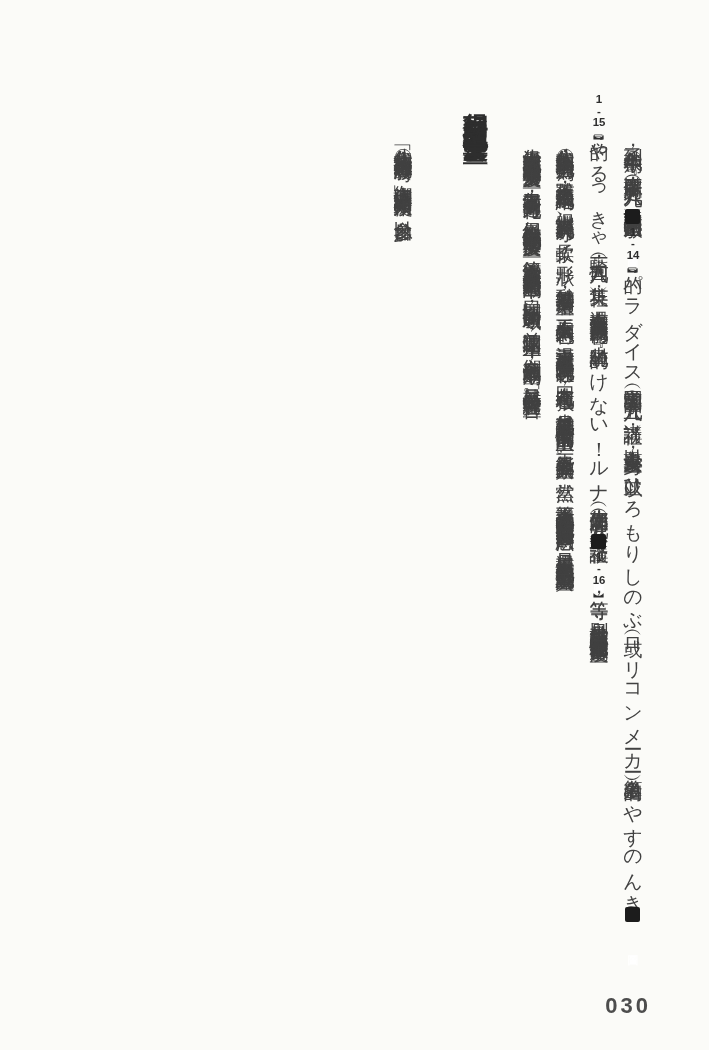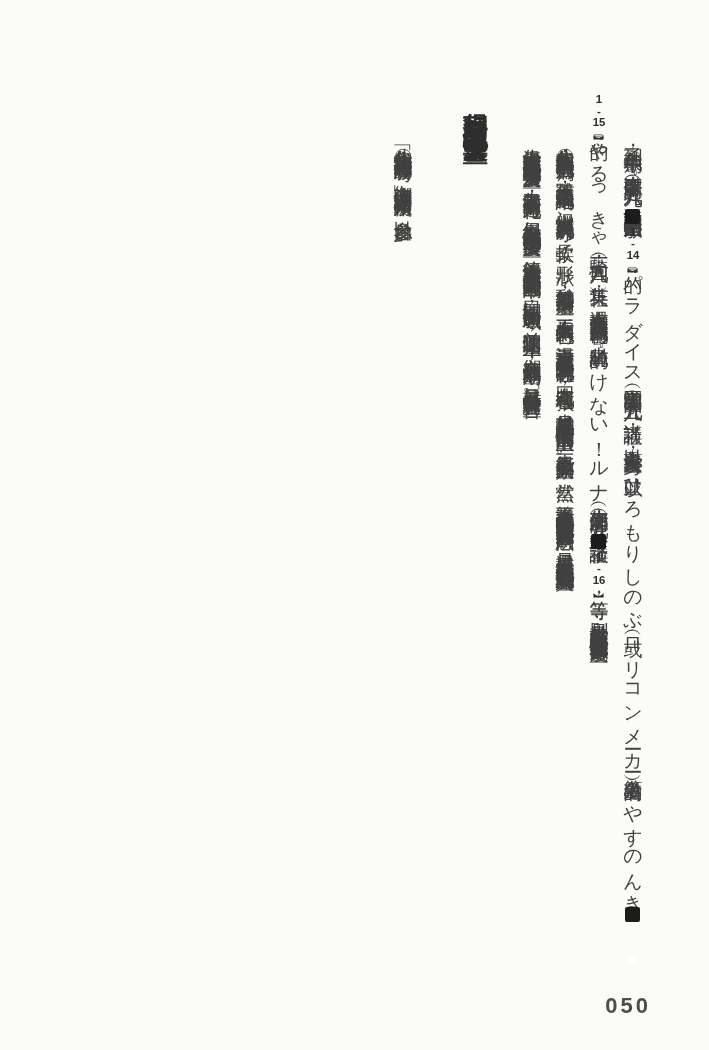--- a/index.html
+++ b/index.html
@@ -44,14 +44,14 @@
 <body>
 
 <div class="page-inner">
   <div class="text-flow" id="flow">
       <p class="para">到了八〇年代中期，以畫『修羅之門』（一九八九，講談社）系列出名的川原正敏<span class="figref"><span>【</span><span class="fr-chip">圖</span><span class="tcy">1</span><span class="tcy">-</span><span class="tcy">14</span><span>】</span></span>的『パラダイス学園（天國學園）』（一九八五，講談社）；以畫美少女漫畫出身，並以ひろもりしのぶ（或ロリコンメーカー）筆名出道的みやすのんき<span class="figref"><span>【</span><span class="fr-chip">圖</span><span class="tcy">1</span><span class="tcy">-</span><span class="tcy">15</span><span>】</span></span>的『やるっきゃ騎士』（一九八四，集英社）；還有在漫畫規制政策前最先成為箭靶，上村純子的『いけない！ルナ先生（俏妞老師）』（一九八六，講談社）<span class="figref"><span>【</span><span class="fr-chip">圖</span><span class="tcy">1</span><span class="tcy">-</span><span class="tcy">16</span><span>】</span></span>等等，則是少年雜誌上最受歡迎的青春微色情校園喜劇漫畫。</p>
       <p class="para">八〇年代初期至中期的乳房描寫，雖然不太適合粗暴地歸納，但大體上對於乳房的尺寸、柔軟、形狀、動感等描寫還不太著重，看不太出個人的特色；漫畫家更重視如何在作品中帶出乳房的存在，因此在幸運色狼，也就是強調看見平常看不見部位的喜悅的演出上，更能看出作家的差異。當然，筆者不認為這代表當時的作家對乳房的描寫完全沒有自己的想法，只是還感覺不出想在乳房的表現上刻意表現出差異。</p>
       <p class="para">少年漫畫中的乳房在那之後雖然成功朝與美少女漫畫、青年漫畫不同的方向進化，但最先發生戲劇性變化的仍是美少女漫畫。儘管美少女漫畫在八〇年代初期的蘿莉控風潮中，一口氣開拓出全新的領域，並迅速開疆拓土，卻在這波風潮的中期，就早早發出「脫蘿莉控宣言」。</p>
       <h2 class="heading">得到新自由天地的「美少女漫畫」</h2>
       <p class="para">八〇年代初期「蘿莉控風潮」爆發時，「御宅族」這個詞還沒開始被人使用，以會參加</p>
     </div>
-  <div class="page-number">050</div>
+  <div class="page-number">030</div>
 </div>
 
 </body></html>

